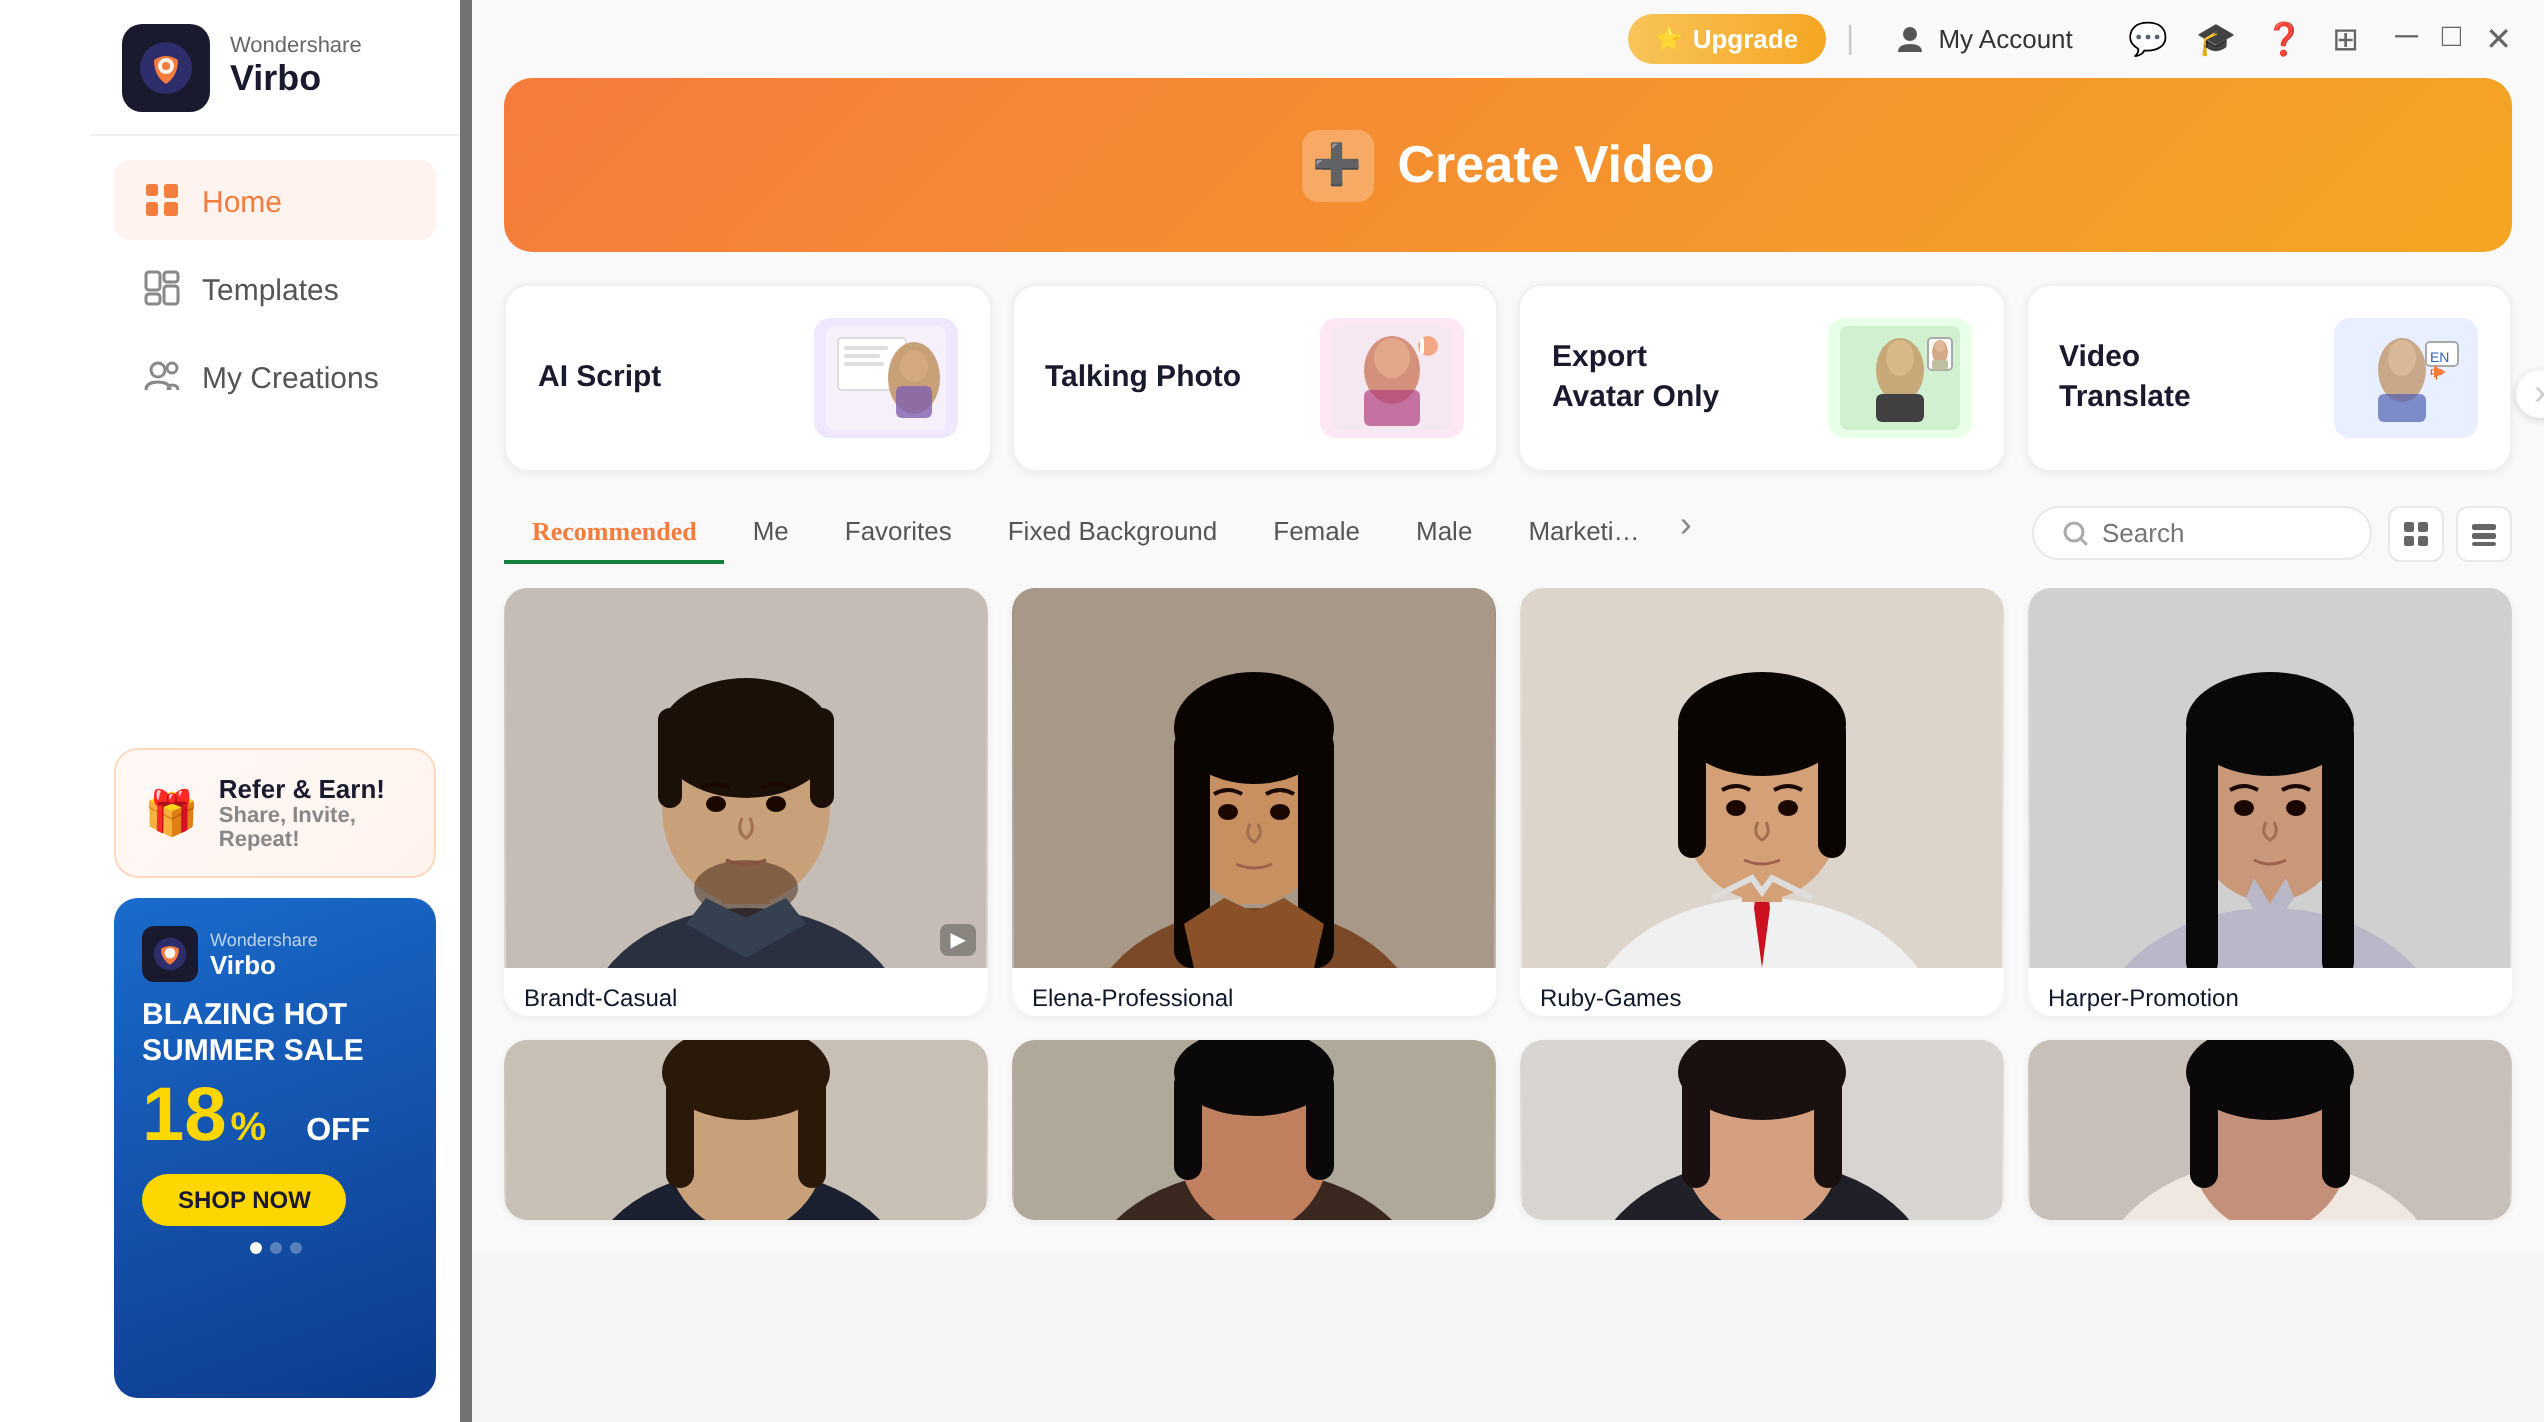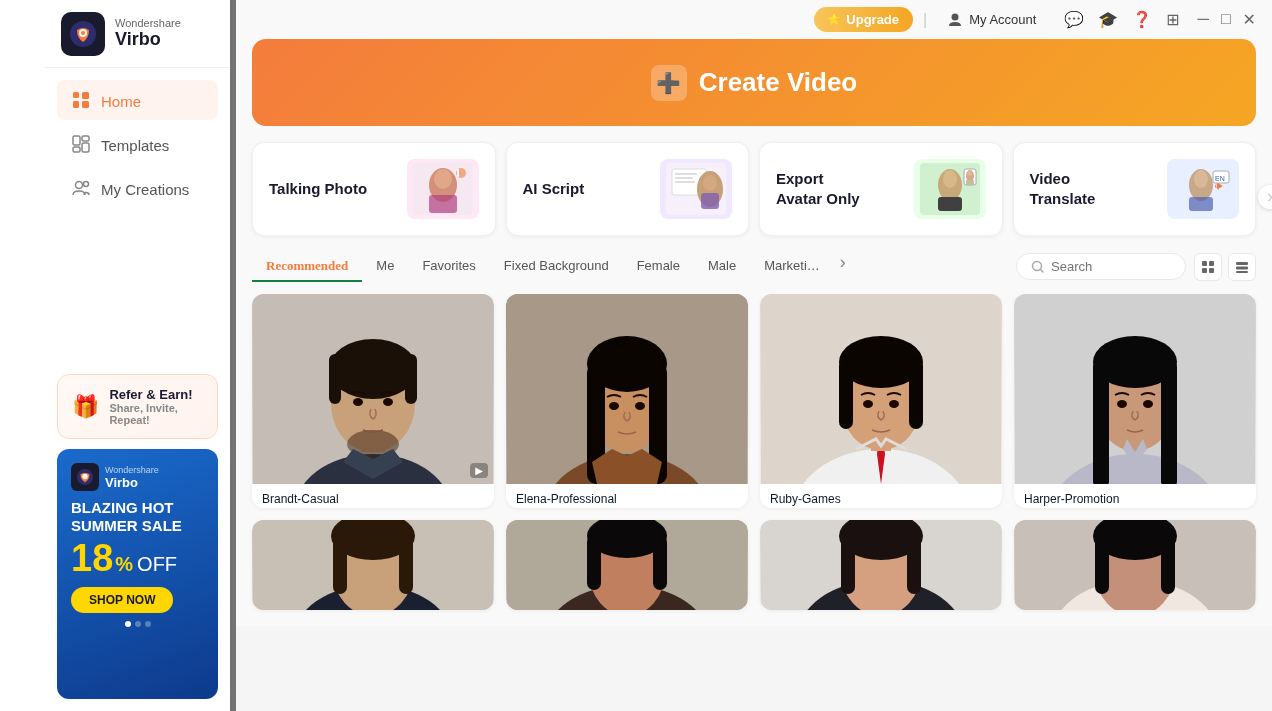--- a/index.html
+++ b/index.html
@@ -331,21 +331,21 @@
         </div>
         <div>
           <div class="promo-brand">Wondershare</div>
           <div class="promo-logo-text">Virbo</div>
         </div>
       </div>
       <div class="promo-headline">BLAZING HOT<br>SUMMER SALE</div>
       <div style="display:flex;align-items:baseline;gap:2px;">
         <span class="promo-percent">18</span>
         <span style="color:#ffd700;font-size:20px;font-weight:900;">%</span>
-        <span style="color:#fff;font-size:20px;font-weight:400;margin-left:2px;">OFF</span>
+        <span style="color:#fff;font-size:16px;font-weight:700;margin-left:18px;">OFF</span>
       </div>
       <button class="promo-btn">SHOP NOW</button>
       <div class="promo-dots">
         <div class="promo-dot active"></div>
         <div class="promo-dot"></div>
         <div class="promo-dot"></div>
       </div>
     </div>
   </div>
 </div>
@@ -380,45 +380,45 @@
       <div class="banner-icon">
         <span>➕</span>
       </div>
       <span class="banner-title">Create Video</span>
     </div>
   </div>
 
   <div style="position:relative;padding:0 16px 16px;display:flex;gap:10px;align-items:stretch;">
 
     <div class="feature-card">
-      <span class="feature-card-text">Talking Photo</span>
-      <div style="width:72px;height:60px;border-radius:8px;overflow:hidden;flex-shrink:0;display:flex;align-items:center;justify-content:center;background:#ffe8f5;">
-        <svg width="60" height="52" viewBox="0 0 60 52">
-          <rect width="60" height="52" fill="#f5e8f0" rx="4"></rect>
-          <ellipse cx="30" cy="22" rx="14" ry="17" fill="#d4907a"></ellipse>
-          <ellipse cx="30" cy="16" rx="9" ry="10" fill="#e0a888"></ellipse>
-          <rect x="16" y="32" width="28" height="18" rx="3" fill="#b04080" opacity="0.7"></rect>
-          <circle cx="48" cy="10" r="5" fill="#f47c3c" opacity="0.6"></circle>
-          <rect x="44" y="6" width="2" height="8" rx="1" fill="#fff"></rect>
-        </svg>
-      </div>
-    </div>
-
-    <div class="feature-card">
       <span class="feature-card-text">AI Script</span>
       <div style="width:72px;height:60px;border-radius:8px;overflow:hidden;background:#f0e8ff;flex-shrink:0;display:flex;align-items:center;justify-content:center;">
         <svg width="60" height="52" viewBox="0 0 60 52">
           <rect width="60" height="52" fill="#f5f0fa" rx="4"></rect>
           <rect x="6" y="6" width="34" height="26" rx="2" fill="#fff" stroke="#ddd" stroke-width="1"></rect>
           <rect x="9" y="10" width="22" height="2" rx="1" fill="#ddd"></rect>
           <rect x="9" y="14" width="18" height="2" rx="1" fill="#ddd"></rect>
           <rect x="9" y="18" width="20" height="2" rx="1" fill="#ddd"></rect>
           <ellipse cx="44" cy="26" rx="13" ry="18" fill="#c8a078"></ellipse>
           <ellipse cx="44" cy="20" rx="7" ry="8" fill="#d4a880"></ellipse>
           <rect x="35" y="30" width="18" height="16" rx="3" fill="#8060b0" opacity="0.8"></rect>
+        </svg>
+      </div>
+    </div>
+
+    <div class="feature-card">
+      <span class="feature-card-text">Talking Photo</span>
+      <div style="width:72px;height:60px;border-radius:8px;overflow:hidden;flex-shrink:0;display:flex;align-items:center;justify-content:center;background:#ffe8f5;">
+        <svg width="60" height="52" viewBox="0 0 60 52">
+          <rect width="60" height="52" fill="#f5e8f0" rx="4"></rect>
+          <ellipse cx="30" cy="22" rx="14" ry="17" fill="#d4907a"></ellipse>
+          <ellipse cx="30" cy="16" rx="9" ry="10" fill="#e0a888"></ellipse>
+          <rect x="16" y="32" width="28" height="18" rx="3" fill="#b04080" opacity="0.7"></rect>
+          <circle cx="48" cy="10" r="5" fill="#f47c3c" opacity="0.6"></circle>
+          <rect x="44" y="6" width="2" height="8" rx="1" fill="#fff"></rect>
         </svg>
       </div>
     </div>
 
     <div class="feature-card">
       <span class="feature-card-text">Export<br>Avatar Only</span>
       <div style="width:72px;height:60px;border-radius:8px;overflow:hidden;flex-shrink:0;display:flex;align-items:center;justify-content:center;background:#e8ffe8;">
         <svg width="60" height="52" viewBox="0 0 60 52">
           <rect width="60" height="52" fill="#d0f0d0" rx="4"></rect>
           <ellipse cx="30" cy="22" rx="12" ry="16" fill="#c8a878"></ellipse>

